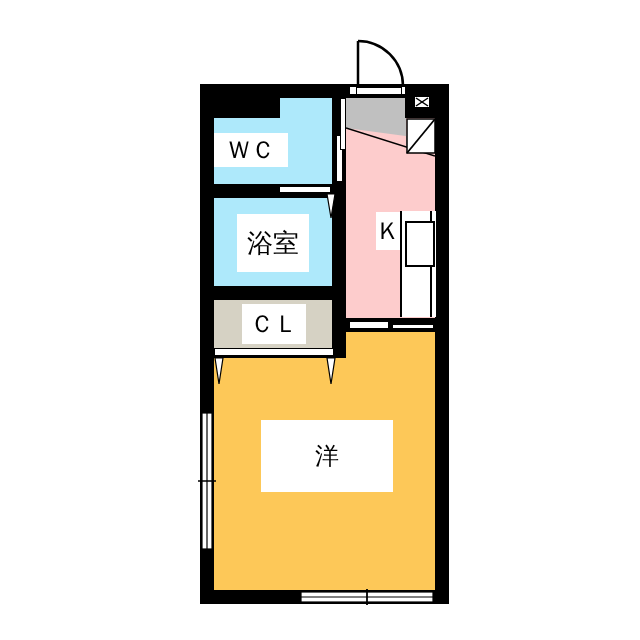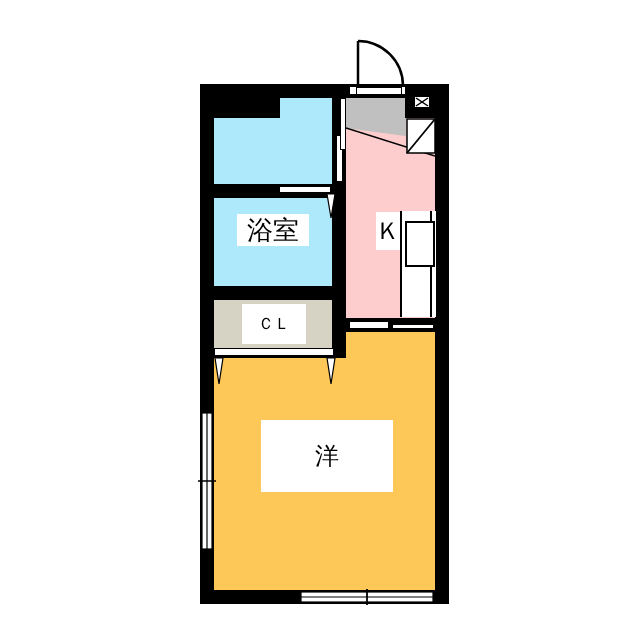--- a/index.html
+++ b/index.html
@@ -23,38 +23,39 @@
   <div class="abs wall" style="left:200px;top:84px;width:14px;height:520px;"></div>
   <div class="abs wall" style="left:435px;top:84px;width:14px;height:520px;"></div>
   <div class="abs wall" style="left:200px;top:590px;width:249px;height:14px;"></div>
 
   <div class="abs" style="left:356px;top:87px;width:44px;height:6px;background:#fff;border:1px solid #000;"></div>
   <div class="abs wall" style="left:350px;top:84px;width:55px;height:3px;"></div>
   <div class="abs wall" style="left:350px;top:94px;width:55px;height:4px;"></div>
 
   <div class="abs" style="left:214px;top:98px;width:118px;height:86px;background:#aee9fb;"></div>
   <div class="abs wall" style="left:214px;top:98px;width:66px;height:20px;"></div>
+  <div class="label" style="left:214px;top:133px;width:74px;height:34px;font-size:24px;">ＷＣ</div>
 
   <div class="abs wall" style="left:214px;top:184px;width:132px;height:14px;"></div>
   <div class="abs" style="left:279px;top:186px;width:50px;height:5px;background:#fff;border:1px solid #000;"></div>
 
   <div class="abs wall" style="left:332px;top:98px;width:14px;height:236px;"></div>
   <div class="abs" style="left:336px;top:135px;width:5px;height:45px;background:#fff;border:1px solid #000;"></div>
   <div class="abs" style="left:340px;top:98px;width:4px;height:50px;background:#fff;border:1px solid #000;"></div>
 
   <div class="abs" style="left:214px;top:198px;width:118px;height:88px;background:#aee9fb;"></div>
-  <div class="label" style="left:237px;top:214px;width:72px;height:32px;font-size:26px;">浴室</div>
+  <div class="label" style="left:237px;top:214px;width:72px;height:58px;font-size:26px;">浴室</div>
   <svg class="abs" style="left:326px;top:194px;" width="10" height="26">
     <polygon points="1,0 9,0 5,24" fill="#fff" stroke="#000" stroke-width="1.2"></polygon>
   </svg>
 
   <div class="abs wall" style="left:214px;top:286px;width:132px;height:14px;"></div>
 
   <div class="abs" style="left:214px;top:300px;width:118px;height:48px;background:#d6d2c4;"></div>
-  <div class="label" style="left:242px;top:304px;width:64px;height:40px;font-size:16px;">ＣＬ</div>
+  <div class="label" style="left:242px;top:304px;width:64px;height:40px;font-size:24px;">ＣＬ</div>
   <div class="abs wall" style="left:332px;top:300px;width:14px;height:58px;"></div>
   <div class="abs" style="left:214px;top:348px;width:118px;height:6px;background:#fff;border:1px solid #000;"></div>
   <div class="abs wall" style="left:214px;top:356px;width:118px;height:2px;"></div>
   <svg class="abs" style="left:214px;top:358px;" width="10" height="28">
     <polygon points="1,0 9,0 5,26" fill="#fff" stroke="#000" stroke-width="1.2"></polygon>
   </svg>
   <svg class="abs" style="left:326px;top:358px;" width="10" height="28">
     <polygon points="1,0 9,0 5,26" fill="#fff" stroke="#000" stroke-width="1.2"></polygon>
   </svg>
 

